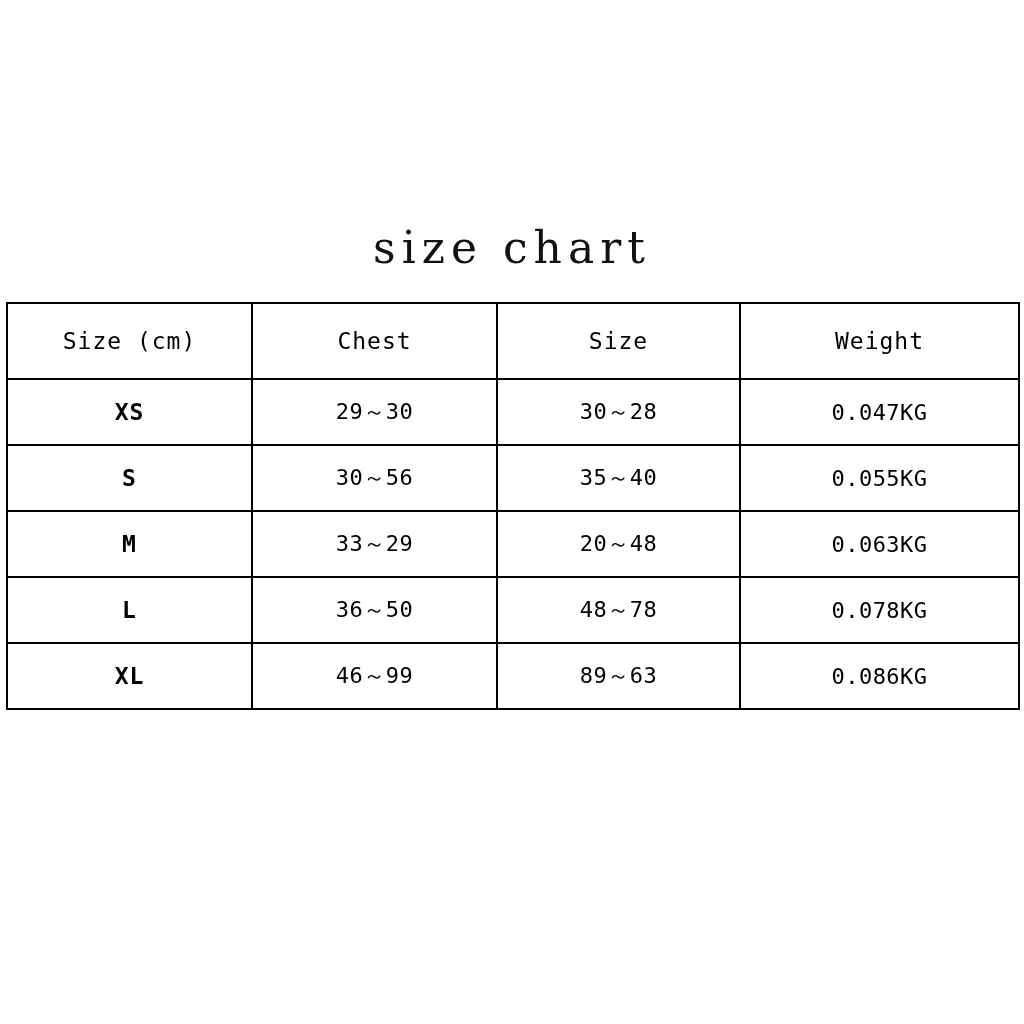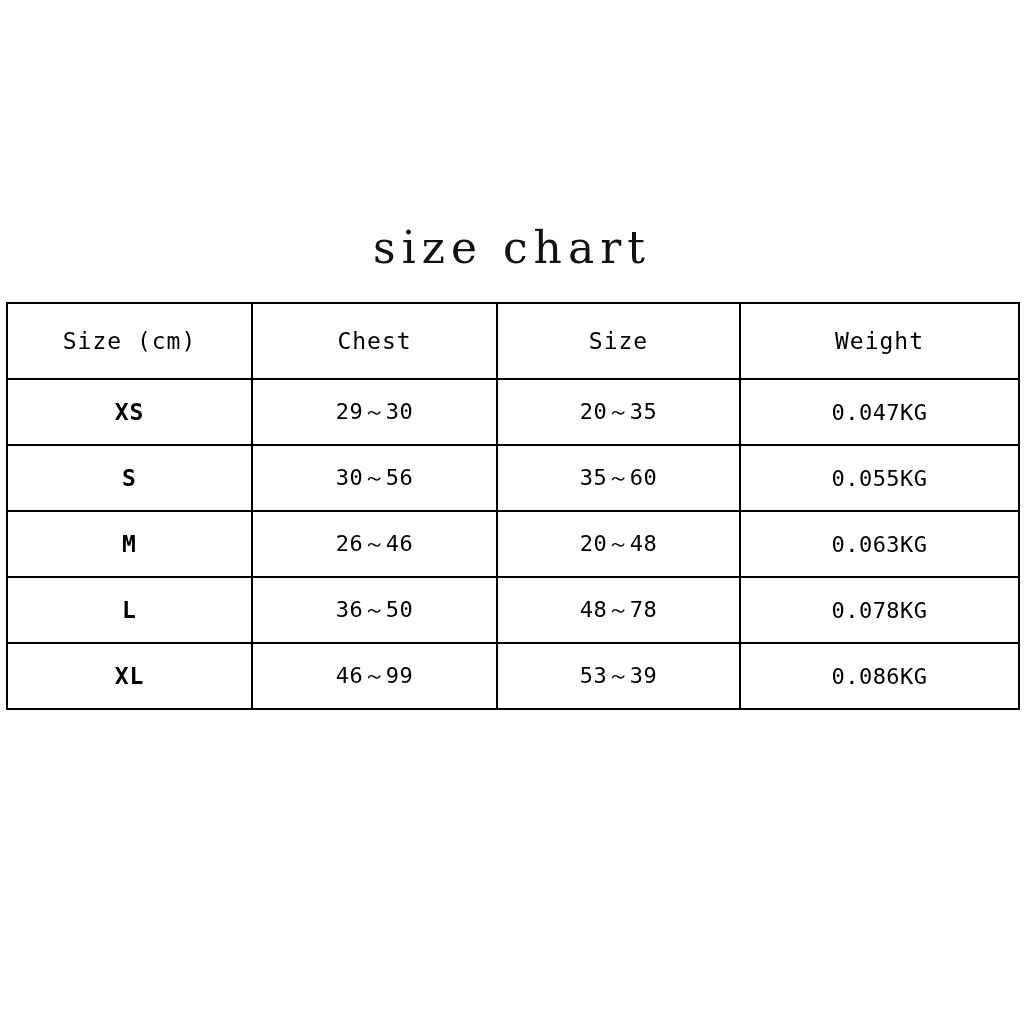--- a/index.html
+++ b/index.html
@@ -94,43 +94,43 @@
         <th>Size (cm)</th>
         <th>Chest</th>
         <th>Size</th>
         <th>Weight</th>
       </tr>
     </thead>
     <tbody>
       <tr>
         <td class="size-col">XS</td>
         <td>29～30</td>
-        <td>20～35</td>
+        <td>30～28</td>
         <td>0.047KG</td>
       </tr>
       <tr>
         <td class="size-col">S</td>
         <td>30～56</td>
-        <td>35～60</td>
+        <td>35～40</td>
         <td>0.055KG</td>
       </tr>
       <tr>
         <td class="size-col">M</td>
-        <td>26～46</td>
+        <td>33～29</td>
         <td>20～48</td>
         <td>0.063KG</td>
       </tr>
       <tr>
         <td class="size-col">L</td>
         <td>36～50</td>
         <td>48～78</td>
         <td>0.078KG</td>
       </tr>
       <tr>
         <td class="size-col">XL</td>
         <td>46～99</td>
-        <td>53～39</td>
+        <td>89～63</td>
         <td>0.086KG</td>
       </tr>
     </tbody>
   </table>
 
 </div>
 
 </body></html>

